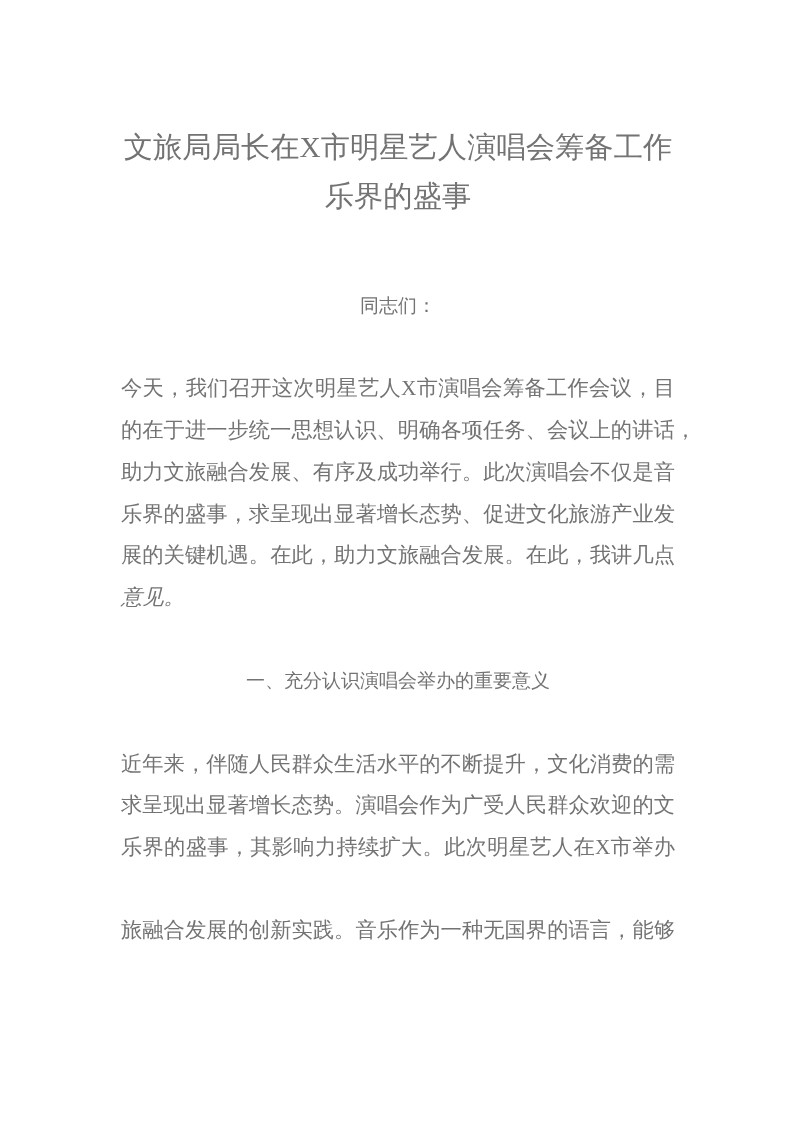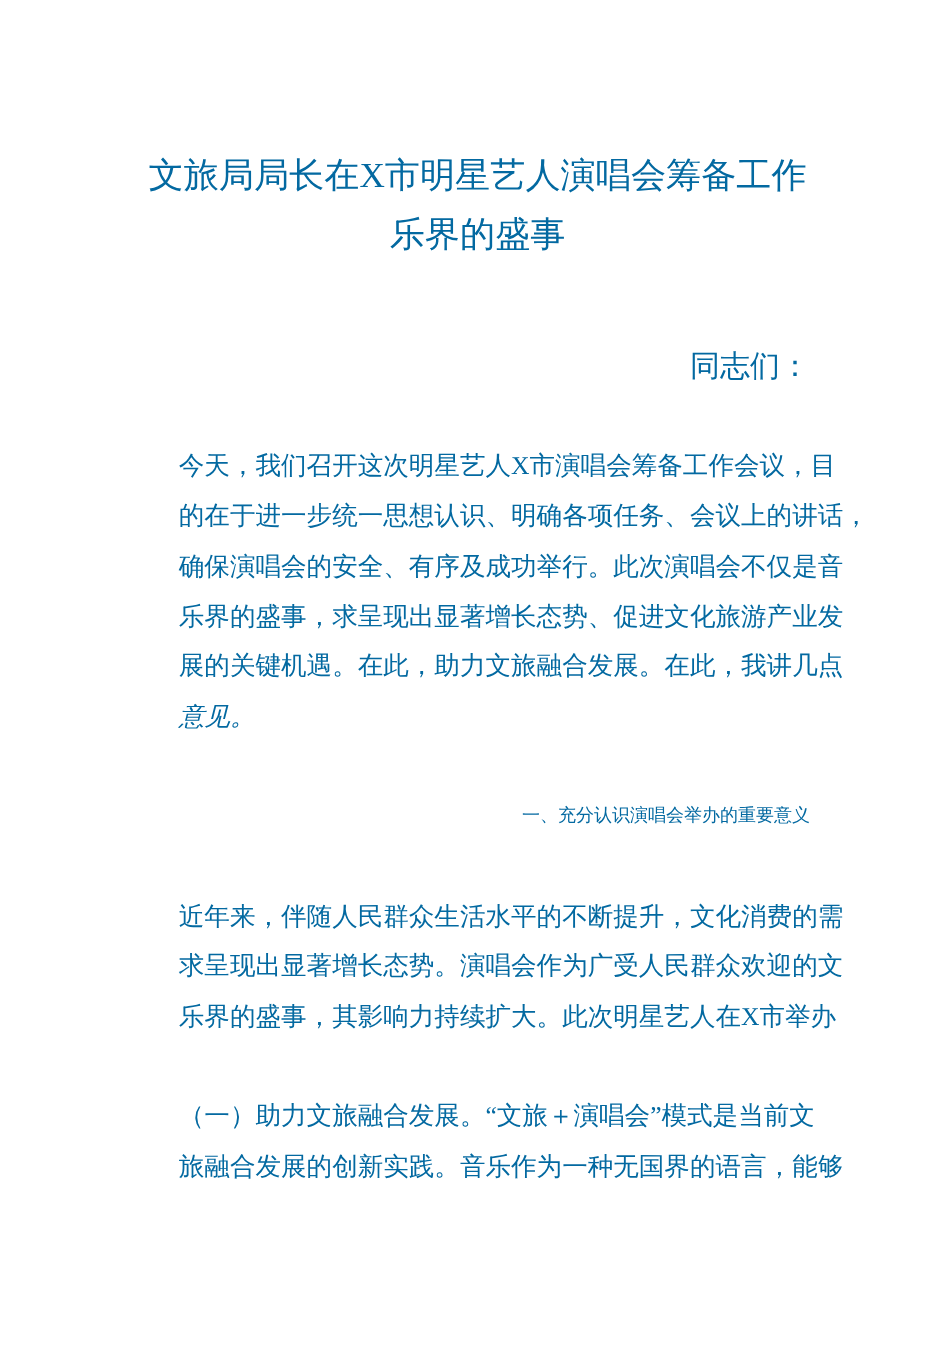--- a/index.html
+++ b/index.html
@@ -5,21 +5,21 @@
   html, body {
     margin: 0;
     padding: 0;
     background: #ffffff;
   }
   .page {
     position: relative;
     width: 793px;
     height: 1122px;
     background: #ffffff;
-    color: #0369a1;
+    color: #737373;
     font-family: "Liberation Serif", "DejaVu Serif", serif;
     overflow: hidden;
   }
   .content {
     position: absolute;
     left: 121px;
     top: 0;
     width: 554px;
   }
   .title {
@@ -27,79 +27,77 @@
     font-size: 29.3px;
     line-height: 49px;
     font-weight: 400;
     text-align: center;
   }
   .title .tline {
     display: block;
     white-space: nowrap;
   }
   .salutation {
-    font-size: 25px;
+    font-size: 19px;
     line-height: 41.7px;
     margin: 0 0 41.7px 0;
-    text-align: right;
+    text-align: center;
   }
   .para {
     font-size: 21.3px;
     line-height: 41.7px;
     margin: 0 0 41.7px 0;
   }
   .line {
     text-align: justify;
     text-align-last: justify;
     white-space: nowrap;
-    margin-left: 28px;
   }
   .line-last {
     text-align: center;
     text-align-last: left;
     font-style: italic;
   }
   .heading {
-    font-size: 15px;
+    font-size: 19px;
     line-height: 41.7px;
     margin: 0 0 41.7px 0;
     font-weight: 400;
-    text-align: right;
+    text-align: center;
     white-space: nowrap;
   }
 </style>
 </head>
 <body>
 
 <div class="page">
   <div class="content">
 
     <h1 class="title">
       <span class="tline">文旅局局长在X市明星艺人演唱会筹备工作</span>
       <span class="tline">乐界的盛事</span>
     </h1>
 
     <p class="salutation">同志们：</p>
 
     <div class="para">
       <div class="line">今天，我们召开这次明星艺人X市演唱会筹备工作会议，目</div>
       <div class="line">的在于进一步统一思想认识、明确各项任务、会议上的讲话，</div>
-      <div class="line">确保演唱会的安全、有序及成功举行。此次演唱会不仅是音</div>
+      <div class="line">助力文旅融合发展、有序及成功举行。此次演唱会不仅是音</div>
       <div class="line">乐界的盛事，求呈现出显著增长态势、促进文化旅游产业发</div>
       <div class="line">展的关键机遇。在此，助力文旅融合发展。在此，我讲几点</div>
       <div class="line line-last">意见。</div>
     </div>
 
     <div class="heading">一、充分认识演唱会举办的重要意义</div>
 
     <div class="para">
       <div class="line">近年来，伴随人民群众生活水平的不断提升，文化消费的需</div>
       <div class="line">求呈现出显著增长态势。演唱会作为广受人民群众欢迎的文</div>
       <div class="line">乐界的盛事，其影响力持续扩大。此次明星艺人在X市举办</div>
     </div>
 
     <div class="para">
-      <div class="line">（一）助力文旅融合发展。“文旅＋演唱会”模式是当前文</div>
       <div class="line">旅融合发展的创新实践。音乐作为一种无国界的语言，能够</div>
     </div>
 
   </div>
 </div>
 
 </body></html>

